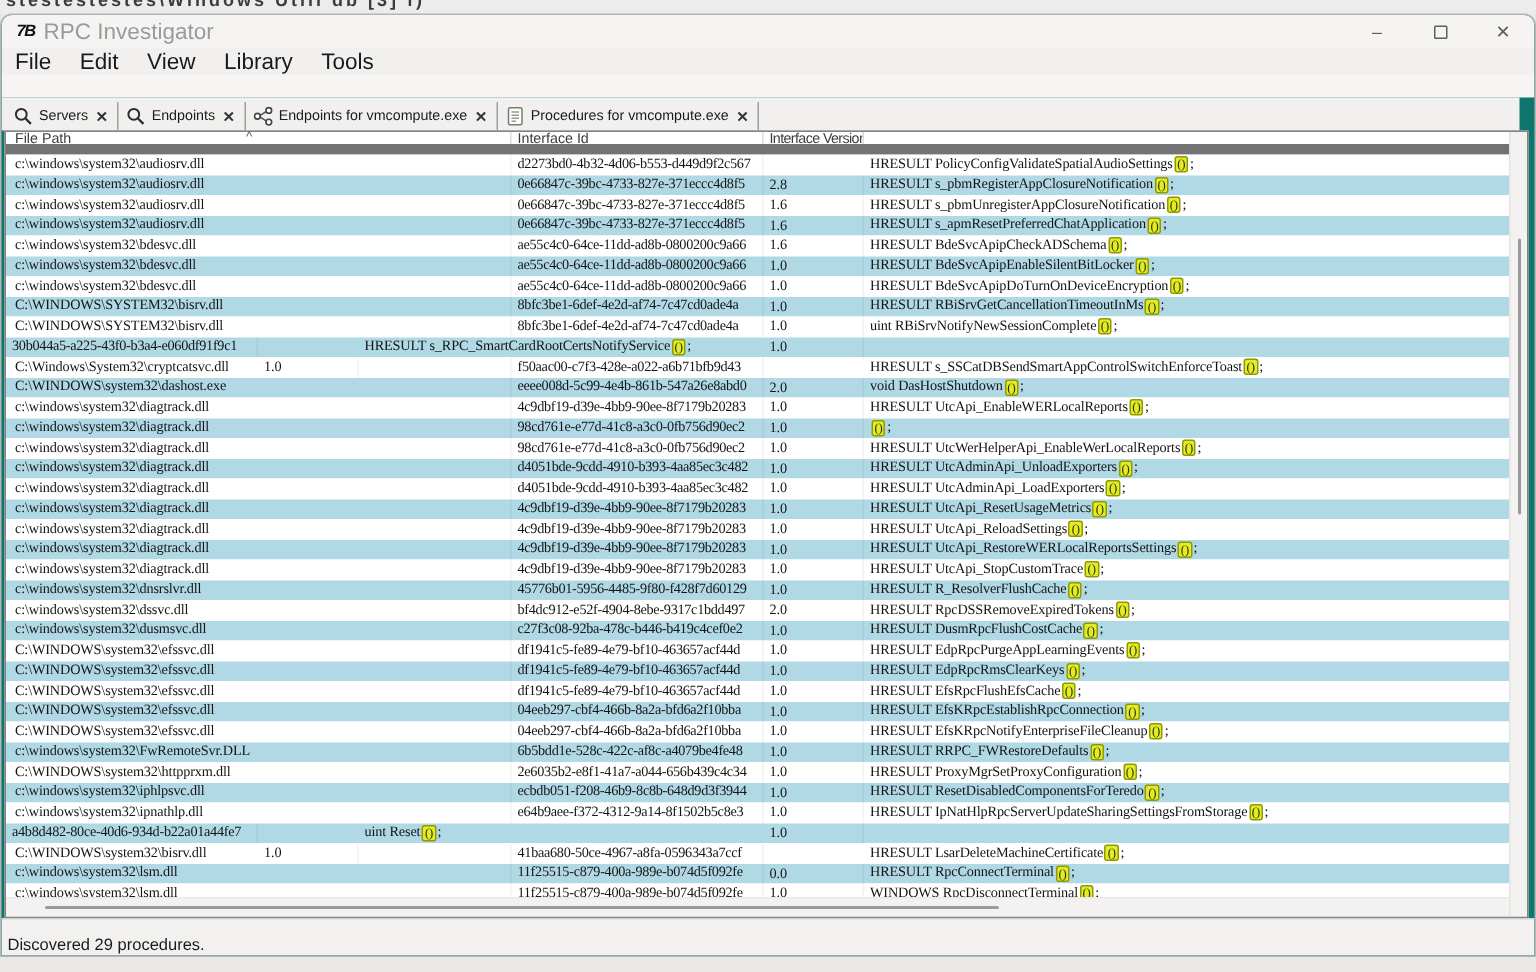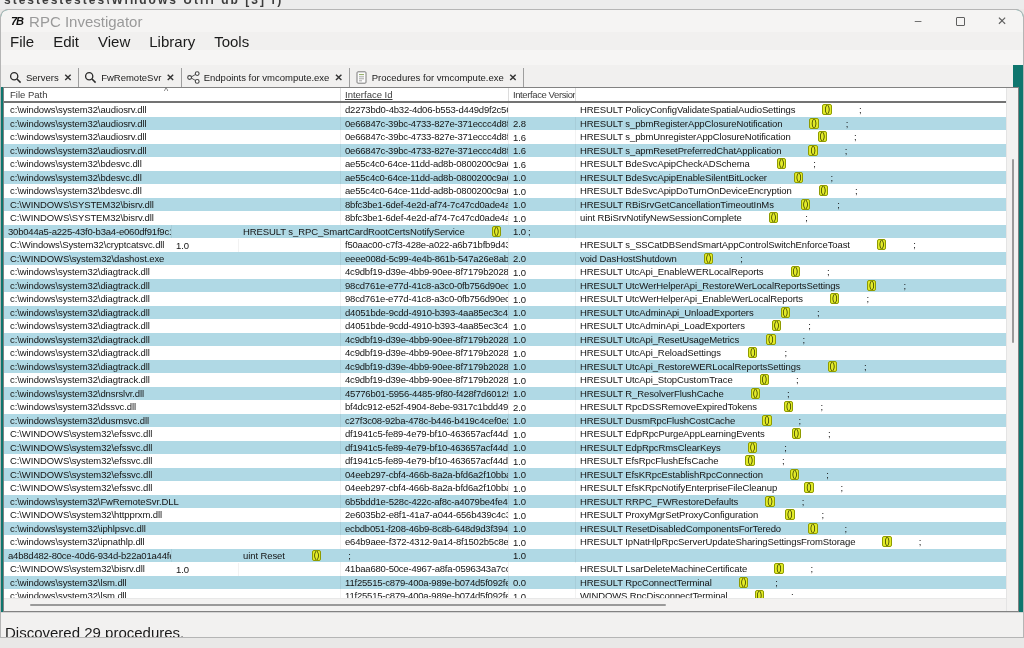--- a/index.html
+++ b/index.html
@@ -37,56 +37,56 @@
               display:flex; align-items:flex-end; padding-left:3px; }
   .tab { display:flex; align-items:center; height:19px; padding:0 6px 0 5px;
          border-right:1px solid #9e9e9e; }
   .tab-icon { width:13px; height:13px; margin-right:4px; flex:none; }
   .tab-label { font-size:9.5px; color:#1a1a1a; white-space:nowrap; }
   .tab-close { font-size:10px; font-weight:bold; color:#333; margin-left:5px; }
 
   
   .grid { position:absolute; left:2px; top:77px; width:1016px; height:525px;
           border:1px solid #828282; background:#ffffff; }
-  .grid-header { position:relative; height:15px; border-bottom:2px solid #737373;
+  .grid-header { position:relative; height:15px; border-bottom:7px solid #737373;
                  display:flex; background:#fff; }
   .hcell { font-size:9.5px; color:#3c3c3c; white-space:nowrap; overflow:hidden;
            border-right:1px solid #dcdcdc; display:flex; align-items:center; }
   .sort-glyph { position:absolute; left:160px; top:-2px; font-size:9px; color:#666; }
 
   .rows-viewport { position:absolute; left:0; top:15px; width:1002px; height:495px; overflow:hidden; }
-  .row { display:flex; height:13.5px; align-items:center; background:#fff; }
+  .row { display:flex; height:13.5px; align-items:center; background:#fff;font-family:Liberation Serif, serif; }
   .row.alt { background:#b0d9e5; }
   .cell { font-size:9.5px; letter-spacing:-0.1px; color:#141414; white-space:nowrap;
           overflow:hidden; height:100%; display:flex; align-items:center;
           border-right:1px solid rgba(0,0,0,0.05); }
   .c-path { width:337px; padding-left:6px; }
   .c-guid { width:168px; padding-left:4px; letter-spacing:-0.2px; }
   .c-ver  { width:67px;  padding-left:4px;margin-top:28px; }
-  .c-name { width:430px; padding-left:4px; border-right:none;gap:26px; }
+  .c-name { width:430px; padding-left:4px; border-right:none; }
   .hc-path { width:337px; padding-left:6px; }
   .hc-guid { width:168px; padding-left:4px;text-decoration:underline; }
   .hc-ver  { width:67px;  padding-left:4px; letter-spacing:-0.4px; }
   .hc-name { width:430px; padding-left:4px; border-right:none; }
   .paren-hl { background:#e2eb28; border:1px solid #8f9b00; border-radius:2px;
               font-size:8.5px; color:#2e3300; padding:0 1px; margin-left:1px; line-height:9px; }
   .semi { margin-left:1px; }
 
   .vscroll { position:absolute; right:0; top:0; width:12px; bottom:0; background:#f3f2f1;
              border-left:1px solid #e4e4e4; }
   .vthumb { position:absolute; left:5px; top:71px; width:2px; height:184px; background:#9a9a9a;
             border-radius:2px; }
   .hscroll { position:absolute; left:0; bottom:0; width:1002px; height:13px; background:#f3f2f1;
              border-top:1px solid #e8e8e8; }
   .hthumb { position:absolute; left:26px; top:5px; width:636px; height:2px; background:#9a9a9a;
             border-radius:2px; }
 
   .statusbar { position:absolute; left:0; top:602px; right:0; bottom:0; background:#f2f1f0;
                border-top:1px solid #d4d4d4; }
-  .status-text { position:absolute; left:4px; top:11px; font-size:15px; color:#1a1a1a; }
+  .status-text { position:absolute; left:4px; top:11px; font-size:11px; color:#1a1a1a; }
 
   svg { display:block; }
 </style>
 </head>
 <body>
 
 <div class="bg-strip">
   <span>stestestestes\Windows Utili        db    [3]    f)</span>
 </div>
 
@@ -129,21 +129,21 @@
       <span class="tab-label">Servers</span>
       <span class="tab-close">✕</span>
     </div>
     <div class="tab">
       <span class="tab-icon">
         <svg width="13" height="13" viewBox="0 0 13 13">
             <circle cx="5.2" cy="5.2" r="3.6" fill="none" stroke="#2b2b2b" stroke-width="1.3"></circle>
             <line x1="8" y1="8" x2="11.6" y2="11.6" stroke="#2b2b2b" stroke-width="1.5"></line>
           </svg>
       </span>
-      <span class="tab-label">FwRemoteSvr</span>
+      <span class="tab-label">Endpoints</span>
       <span class="tab-close">✕</span>
     </div>
     <div class="tab">
       <span class="tab-icon">
         <svg width="13" height="13" viewBox="0 0 13 13">
             <line x1="3.4" y1="6.5" x2="9.6" y2="2.8" stroke="#555" stroke-width="1"></line>
             <line x1="3.4" y1="6.5" x2="9.6" y2="10.2" stroke="#555" stroke-width="1"></line>
             <circle cx="2.6" cy="6.5" r="1.9" fill="#fff" stroke="#444" stroke-width="1.1"></circle>
             <circle cx="10.2" cy="2.6" r="1.9" fill="#fff" stroke="#444" stroke-width="1.1"></circle>
             <circle cx="10.2" cy="10.4" r="1.9" fill="#fff" stroke="#444" stroke-width="1.1"></circle>
@@ -385,21 +385,20 @@
     <div class="cell c-path">
             <span>c:\windows\system32\diagtrack.dll</span>
           </div>
     <div class="cell c-guid">
             <span>98cd761e-e77d-41c8-a3c0-0fb756d90ec2</span>
           </div>
     <div class="cell c-ver">
             <span>1.0</span>
           </div>
     <div class="cell c-name">
-      <span>HRESULT UtcWerHelperApi_RestoreWerLocalReportsSettings</span>
             <span class="paren-hl">()</span>
             <span class="semi">;</span>
     </div>
   </div>
         <div class="row">
     <div class="cell c-path">
             <span>c:\windows\system32\diagtrack.dll</span>
           </div>
     <div class="cell c-guid">
             <span>98cd761e-e77d-41c8-a3c0-0fb756d90ec2</span>

